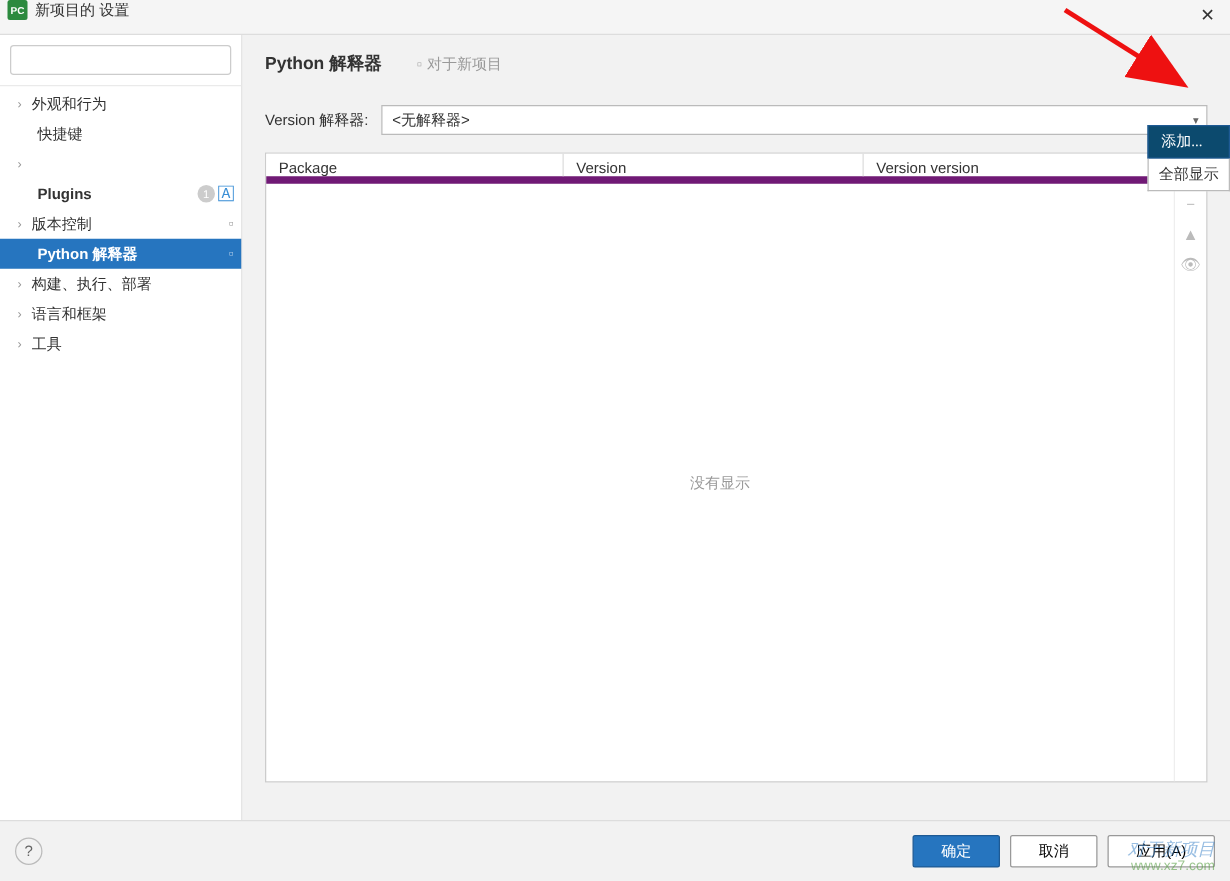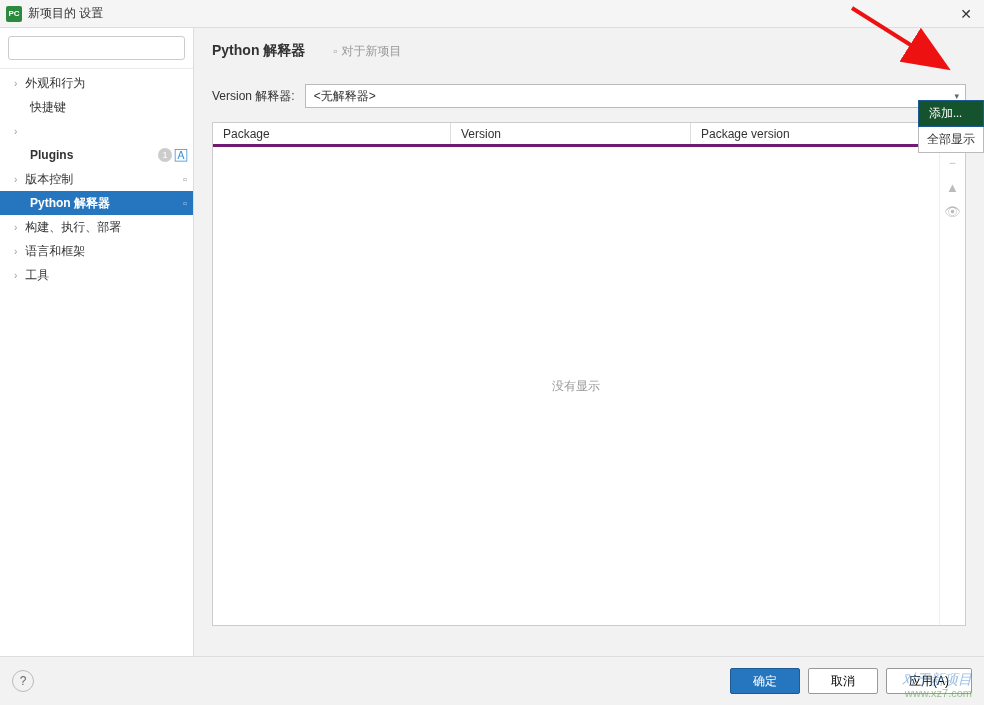--- a/index.html
+++ b/index.html
@@ -11,21 +11,20 @@
       width: 984px;
       height: 705px;
       overflow: hidden;
       position: relative;
     }
     .title-bar {
       height: 28px;
       background: #f5f5f5;
       border-bottom: 1px solid #ddd;
       display: flex;
-      align-items: center;
       padding: 0 6px;
     }
     .app-icon {
       width: 16px; height: 16px;
       background: #2b8a3e;
       border-radius: 2px;
       display: flex;
       align-items: center;
       justify-content: center;
       color: #fff;
@@ -148,21 +147,21 @@
       font-size: 9px;
     }
     .right-buttons {
       position: absolute;
       right: 0;
       top: 72px;
       display: flex;
       flex-direction: column;
     }
     .add-btn {
-      background: #14532d;
+      background: #0c4a6e;
       color: #fff;
       padding: 4px 10px;
       font-size: 12px;
       border: 1px solid #1e5a94;
       cursor: pointer;
       font-family: Liberation Serif, serif;
     }
     .showall-btn {
       background: #fff;
       color: #333;
@@ -180,21 +179,21 @@
       display: flex;
     }
     .table-main {
       flex: 1;
       display: flex;
       flex-direction: column;
     }
     .table-header {
       display: flex;
       height: 24px;
-      border-bottom: 3px solid #701a75;
+      border-bottom: 6px solid #701a75;
       background: #fff;
     }
     .th {
       padding: 4px 10px;
       font-size: 12px;
       border-right: 1px solid #ddd;
     }
     .th1 { width: 238px; }
     .th2 { width: 240px; }
     .th3 { flex: 1; border-right: none; }
@@ -354,21 +353,21 @@
     <div class="right-buttons">
       <div class="add-btn">添加...</div>
       <div class="showall-btn">全部显示</div>
     </div>
 
     <div class="table-area">
       <div class="table-main">
         <div class="table-header">
           <div class="th th1">Package</div>
           <div class="th th2">Version</div>
-          <div class="th th3">Package version</div>
+          <div class="th th3">Version version</div>
         </div>
         <div class="table-body">
           <span>没有显示</span>
         </div>
       </div>
       <div class="icon-col">
         <div class="icon-btn">
           <span>＋</span>
         </div>
         <div class="icon-btn">

